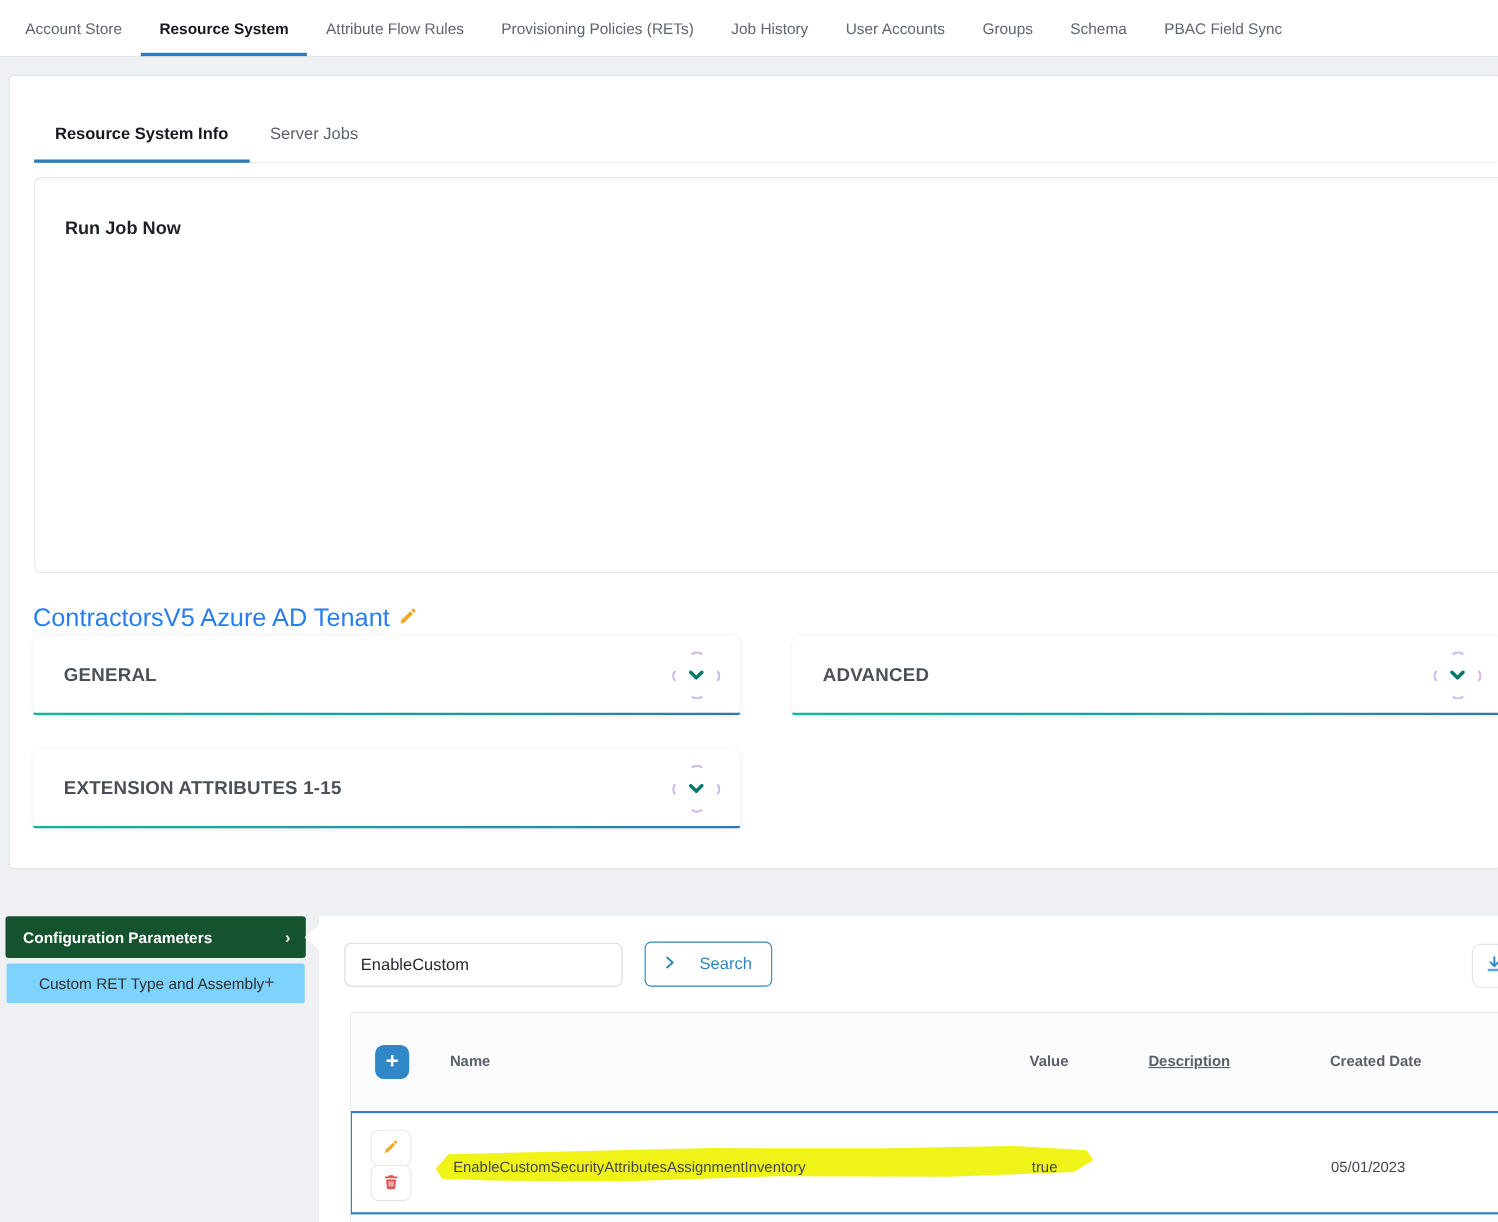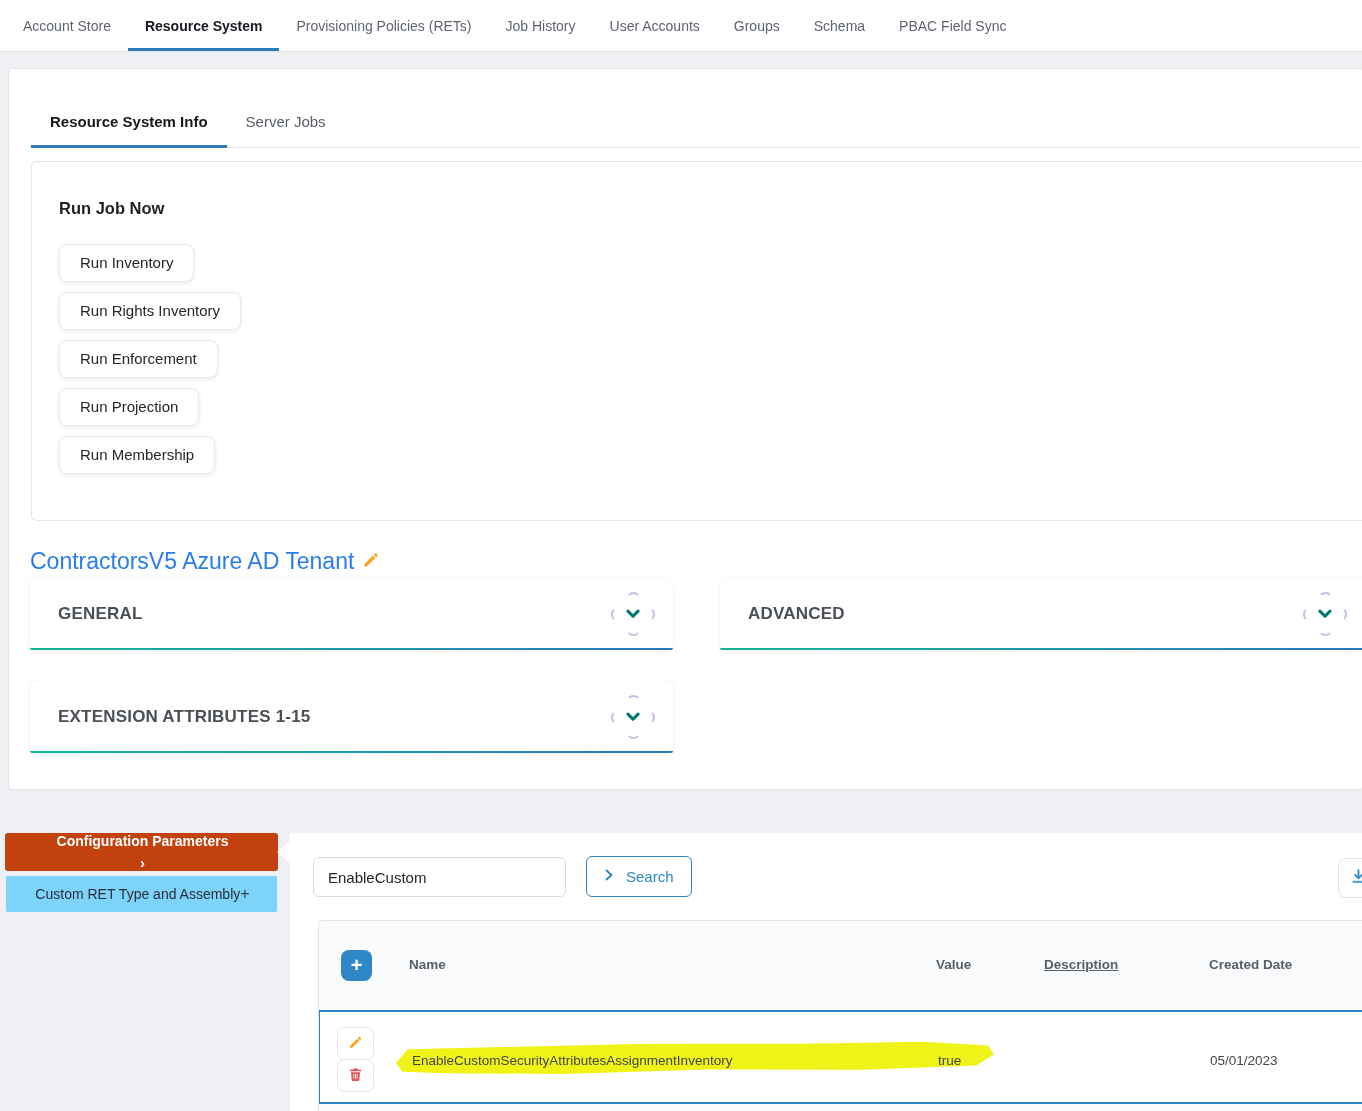--- a/index.html
+++ b/index.html
@@ -58,37 +58,37 @@
   .arc { position:absolute; width:15px; height:15px; border:2px solid transparent; border-radius:50%; }
   .arc.t { left:14.5px; top:0;    border-top-color:#cdbcea; }
   .arc.b { left:14.5px; bottom:0; border-bottom-color:#cdbcea; }
   .arc.l { left:0;  top:14.5px;   border-left-color:#cdbcea; }
   .arc.r { right:0; top:14.5px;   border-right-color:#cdbcea; }
 
   
   .cfg-sidebar { position:absolute; left:5px; top:833px; width:273px; }
   .cfg-item { height:38px; display:flex; align-items:center; justify-content:space-between;
     padding:0 14px 0 16px; border-radius:3px; cursor:pointer; font-size:14px; }
-  .cfg-item.selected { background:#c2410c; color:#ffffff; font-weight:bold;flex-direction:column; }
+  .cfg-item.selected { background:#14532d; color:#ffffff; font-weight:bold; }
   .cfg-item.selected .cfg-suffix { color:#ffffff; font-size:15px; font-weight:bold; }
   .cfg-item.plain { background:#7dd3fc; color:#2a2f35; margin-top:4px; border:1px solid #eceef0;justify-content:center; }
   .cfg-item.plain .cfg-suffix { color:#3a3f45; font-size:16px; font-weight:normal; }
 
   .cfg-content { position:absolute; left:290px; top:833px; width:1072px; height:278px;
     background:#ffffff; }
   .cfg-content::before { content:""; position:absolute; left:-13px; top:7px; width:0; height:0;
     border-top:12px solid transparent; border-bottom:12px solid transparent;
     border-right:14px solid #ffffff; }
 
   .search-input { position:absolute; left:23px; top:24px; width:253px; height:40px;
     border:1px solid #d8dbde; border-radius:6px; padding:1px 14px; font-size:15px; color:#23272c;
     font-family:"Liberation Sans", sans-serif; background:#fff; }
   .search-btn { position:absolute; left:296px; top:23px; height:41px; padding:0 17px;
     background:#ffffff; border:1.5px solid #2e86c1; border-radius:6px; color:#2e86c1;
-    font-size:15px; display:flex; align-items:center; gap:12px; cursor:pointer;
+    font-size:15px; display:flex; align-items:center; gap:22px; cursor:pointer;
     font-family:"Liberation Sans", sans-serif; }
   .dl-btn { position:absolute; left:1048px; top:25px; width:40px; height:40px;
     background:#fff; border:1px solid #e2e5e8; border-radius:8px; display:flex;
     align-items:center; justify-content:center; cursor:pointer; }
 
   
   .param-table { position:absolute; left:28px; top:87px; width:1046px; height:191px;
     border:1px solid #e4e7ea; border-right:none; border-bottom:none; border-radius:4px 0 0 0;
     background:#fafbfc; }
   .pt-header { position:relative; height:89px; }
@@ -118,44 +118,38 @@
   .pt-cell.date  { left:890px; }
 </style>
 </head>
 <body>
 
 <div class="stage">
 
   <nav class="topnav">
     <div class="tab">Account Store</div>
     <div class="tab active">Resource System</div>
+    <div class="tab">Attribute Flow Rules</div>
     <div class="tab">Provisioning Policies (RETs)</div>
     <div class="tab">Job History</div>
     <div class="tab">User Accounts</div>
     <div class="tab">Groups</div>
     <div class="tab">Schema</div>
     <div class="tab">PBAC Field Sync</div>
   </nav>
 
   <section class="main-panel">
 
     <div class="subtabs">
       <div class="stab active">Resource System Info</div>
       <div class="stab">Server Jobs</div>
     </div>
 
     <div class="run-card">
       <div class="run-heading">Run Job Now</div>
-      <div class="run-buttons">
-        <button class="run-btn">Run Inventory</button>
-        <button class="run-btn">Run Rights Inventory</button>
-        <button class="run-btn">Run Enforcement</button>
-        <button class="run-btn">Run Projection</button>
-        <button class="run-btn">Run Membership</button>
-      </div>
     </div>
   </section>
 
   <div class="res-title-row">
     <span class="res-title">ContractorsV5 Azure AD Tenant</span>
     <button class="icon-btn-bare">
       <span>
         <svg width="18" height="18" viewBox="0 0 16 16">
             <path fill="#f5a623" d="M2.6 11.2L2 14l2.8-.6 7.1-7.1-2.2-2.2-7.1 7.1zm11.2-6.9c.27-.27.27-.7 0-.97L12.67 2.2a.69.69 0 0 0-.97 0l-1.2 1.2 2.1 2.1 1.2-1.2z"></path>
           </svg>

